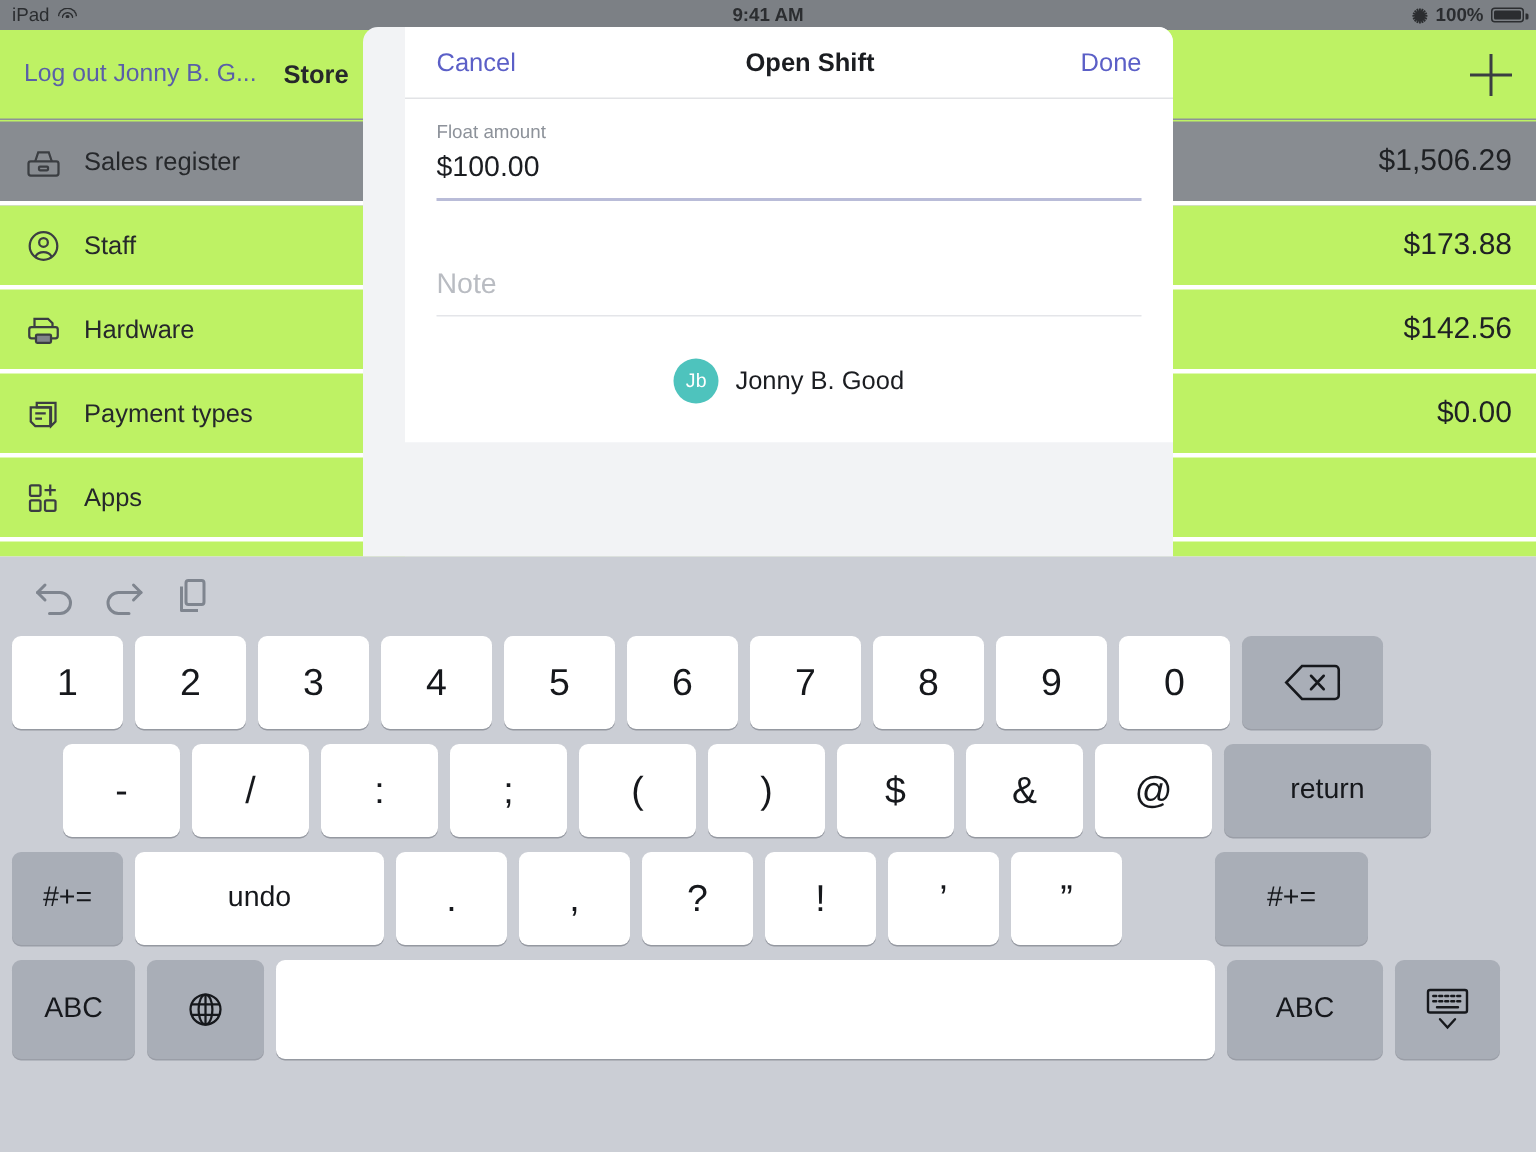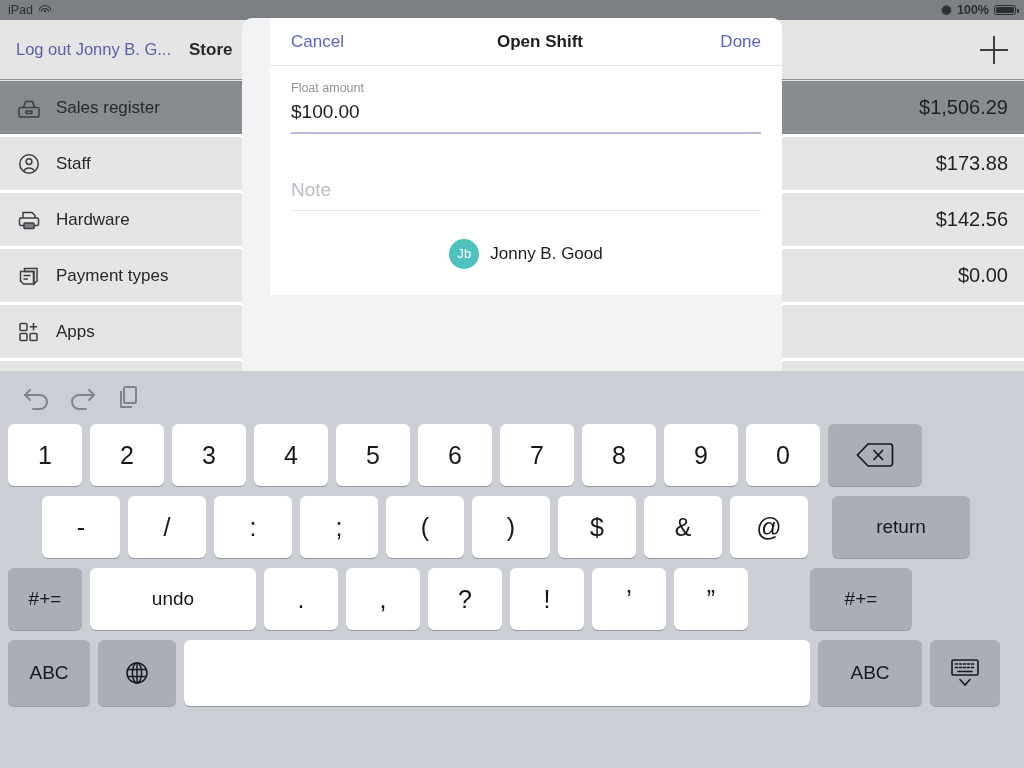--- a/index.html
+++ b/index.html
@@ -7,21 +7,21 @@
     width:1024px; height:768px;
     font-family:"Liberation Sans", sans-serif;
     overflow:hidden;
     background:#fff;
   }
   #screen { position:relative; width:1024px; height:768px; }
 
   
   #app-backdrop {
     position:absolute; left:0; top:0; width:1024px; height:371px;
-    background:#e5e5e5;
+    background:#bef264;
   }
   #status-bar {
     position:absolute; left:0; top:0; width:1024px; height:20px;
     background:#7c8085;
     display:flex; align-items:center; font-size:12.5px; color:#2b2d30;
   }
   #status-left { position:absolute; left:8px; display:flex; align-items:center; gap:5px; }
   #status-center { position:absolute; left:0; width:1024px; text-align:center; font-weight:bold; font-size:12.5px; }
   #status-right { position:absolute; right:8px; display:flex; align-items:center; gap:5px; font-weight:bold; font-size:12.5px;}
   .wifi-ico { display:inline-block; width:13px; height:10px; position:relative; }
@@ -129,21 +129,21 @@
   .key.dark { background:#a9aeb7; box-shadow:0 1px 0 rgba(95,100,110,.45); }
   .key.small { font-size:19px; }
   .key svg { display:block; }
 
   #row1 { padding:0 8px; gap:8px; }
   #row1 .key { width:74px; }
   #row1 .key:last-child { width:94px; }
 
   #row2 { padding:10px 8px 0 42px; gap:8px; }
   #row2 .key { width:78px; }
-  #row2 .key:last-child { width:138px; margin-left:16px; }
+  #row2 .key:last-child { width:138px; margin-left:0; }
 
   #row3 { padding:10px 8px 0 8px; gap:8px; }
   #row3 .key { width:74px; }
   #row3 #key-undo-word { width:166px; }
   #row3 #key-symbols-right { width:102px; margin-left:54px; }
 
   #row4 { padding:10px 8px 0 8px; gap:8px; }
   #row4 .key { height:66px; }
   #row4 #key-abc-left { width:82px; }
   #row4 #key-globe { width:78px; }
@@ -160,20 +160,21 @@
 
     <div id="status-bar">
       <div id="status-left">
         <span>iPad</span>
         <span class="wifi-ico">
             <i></i>
             <i></i>
             <i></i>
           </span>
       </div>
+      <div id="status-center">9:41 AM</div>
       <div id="status-right">
         <span class="bt-ico">✺</span>
         <span>100%</span>
         <span class="batt">
             <i></i>
           </span>
       </div>
     </div>
 
     <div id="nav-bar">

